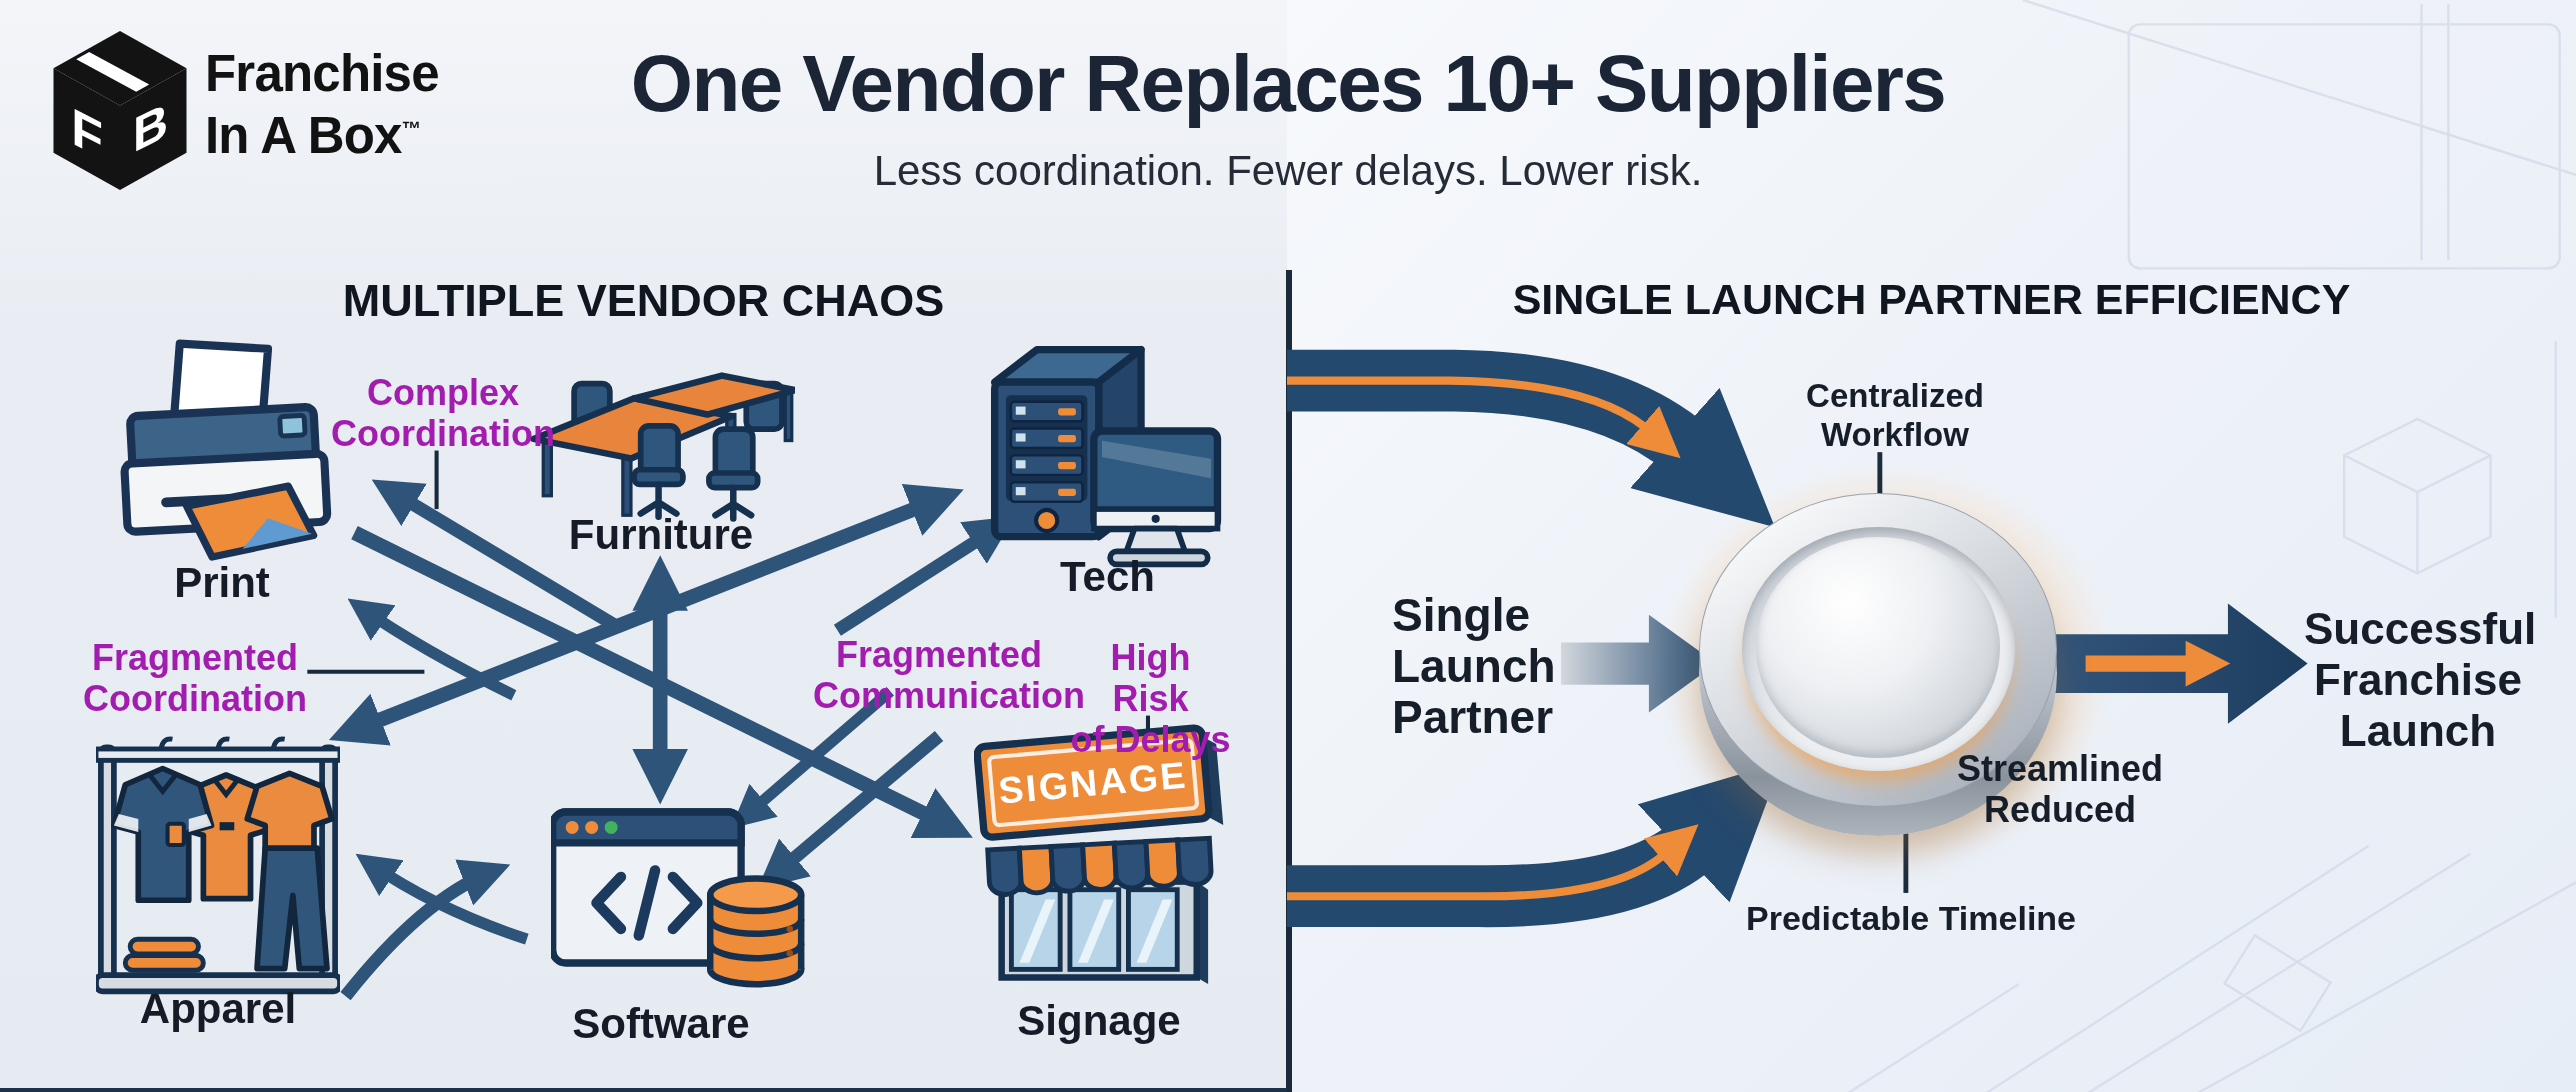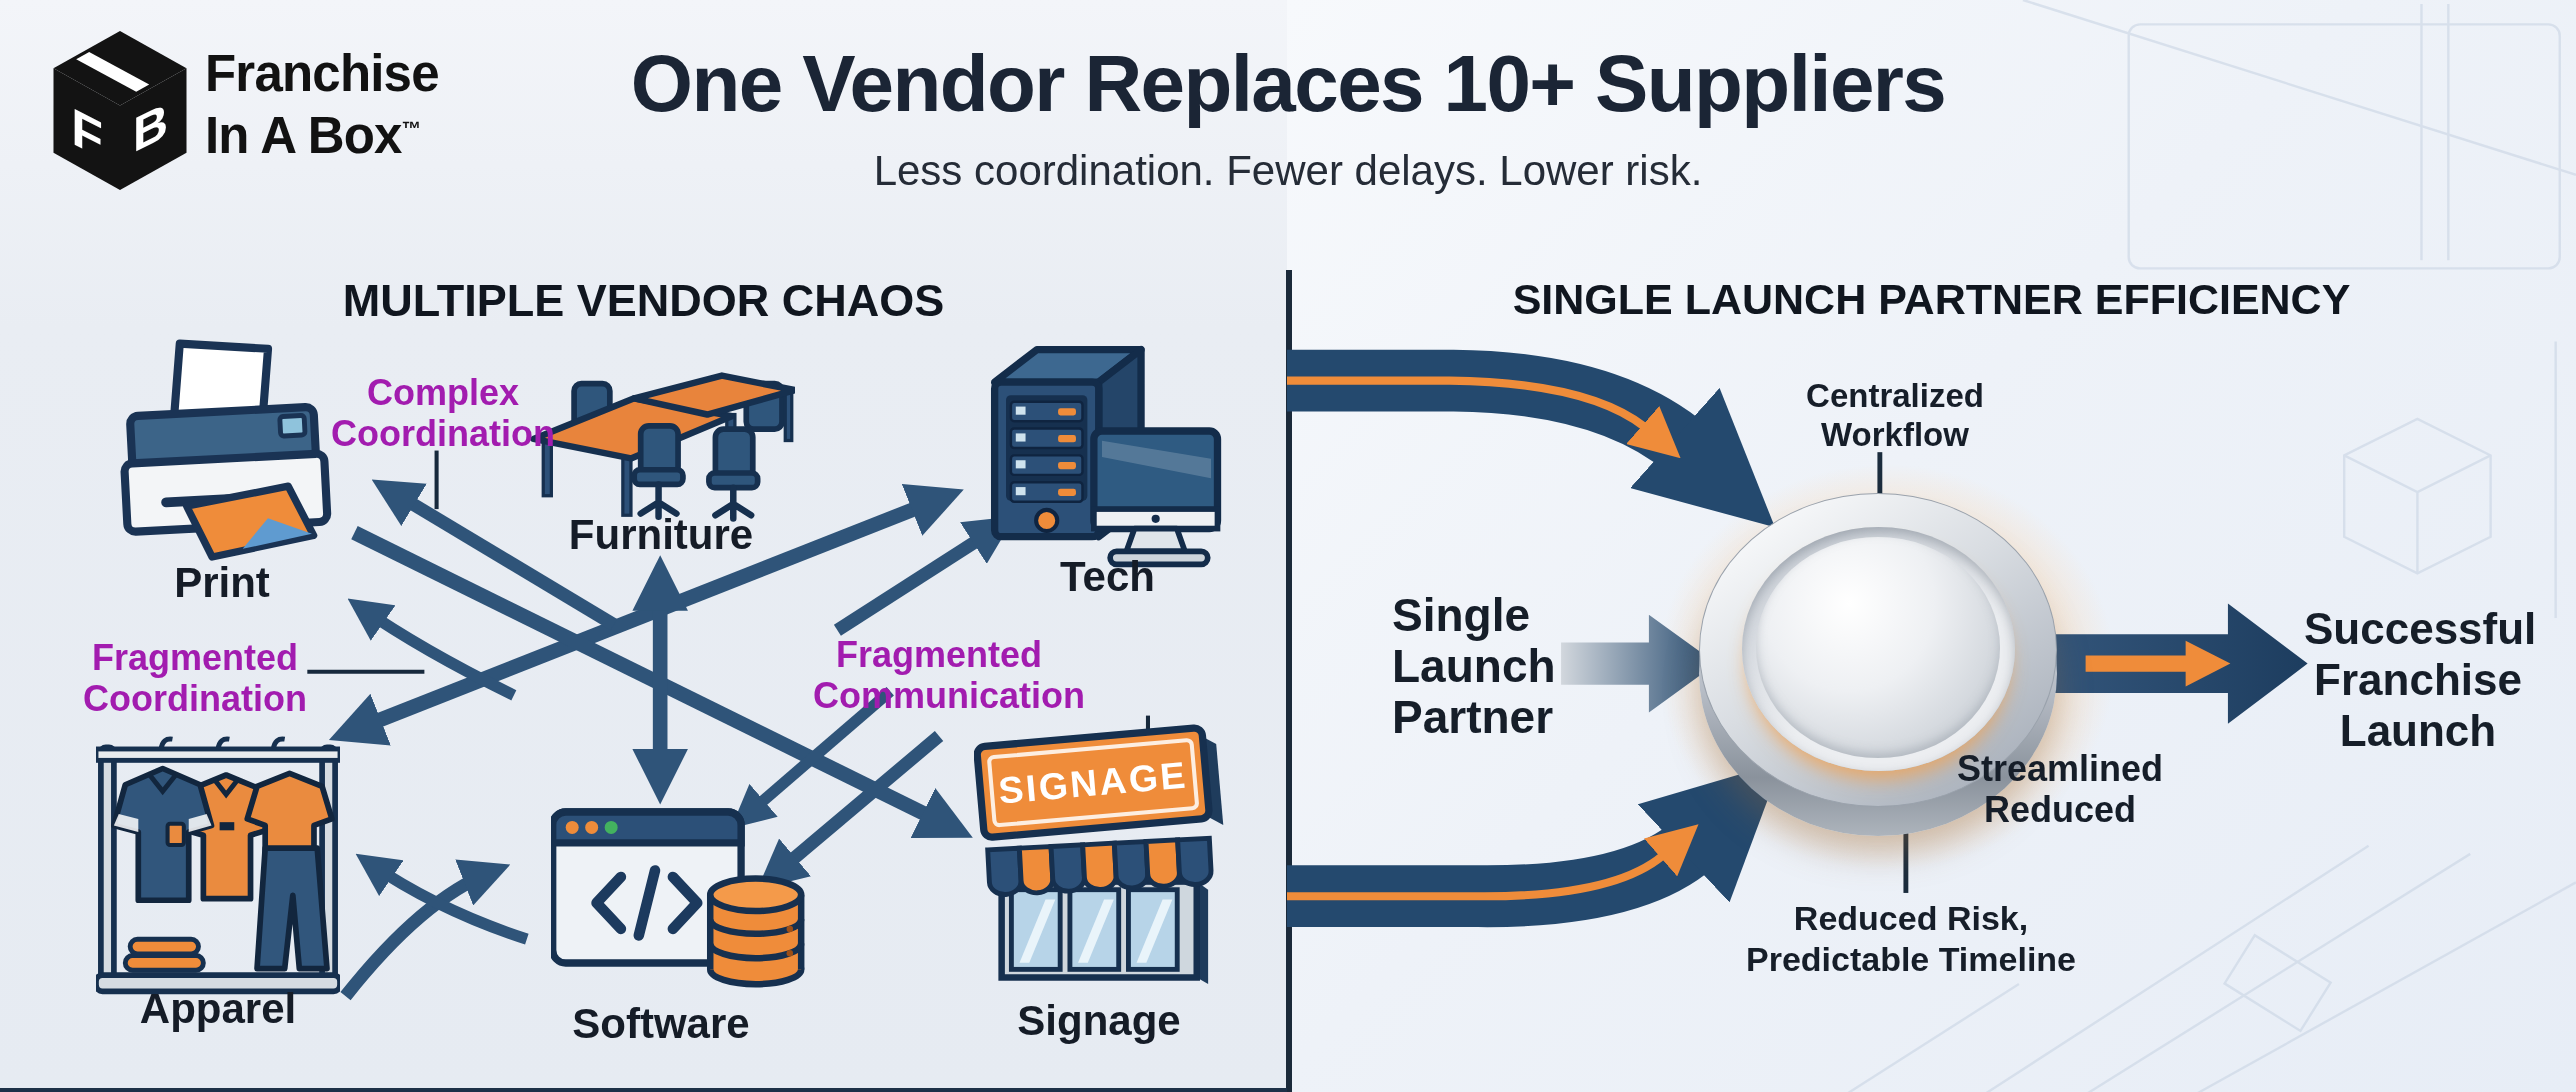--- a/index.html
+++ b/index.html
@@ -283,20 +283,24 @@
       <div>Coordination</div>
   </div>
   <div class="abs anno" style="left:73px;top:637px;width:244px;">
     <div>Fragmented</div>
       <div>Coordination</div>
   </div>
   <div class="abs anno" style="left:813px;top:634px;width:252px;">
     <div>Fragmented</div>
       <div>Communication</div>
   </div>
+  <div class="abs anno" style="left:1069px;top:637px;width:163px;">
+    <div>High Risk</div>
+      <div>of Delays</div>
+  </div>
 
   <svg class="abs" style="left:1287px;top:0;pointer-events:none;" width="1289" height="1093" viewBox="0 0 1585 1344">
     <defs>
       <marker id="mkBig" viewBox="0 0 10 10" refX="3.5" refY="5" markerUnits="userSpaceOnUse" markerWidth="165" markerHeight="165" orient="auto">
         <path d="M0,0 L10,5 L0,10 Z" fill="#24496e"></path>
       </marker>
       <marker id="mkOr" viewBox="0 0 10 10" refX="4" refY="5" markerUnits="userSpaceOnUse" markerWidth="62" markerHeight="62" orient="auto">
         <path d="M0,0 L10,5 L0,10 Z" fill="#ef8c3a"></path>
       </marker>
       <linearGradient id="gmid" x1="0" y1="0" x2="1" y2="0">
@@ -339,21 +343,20 @@
   <div class="abs rt-label partner">
     <div>Single</div>
       <div>Launch</div>
       <div>Partner</div>
   </div>
   <div class="abs rt-label streamlined">
     <div>Streamlined</div>
       <div>Reduced</div>
   </div>
   <div class="abs rt-label reduced">
-    <div>Reduced Risk,</div>
       <div>Predictable Timeline</div>
   </div>
   <div class="abs rt-label success">
     <div>Successful</div>
       <div>Franchise</div>
       <div>Launch</div>
   </div>
 
 </div>
 

